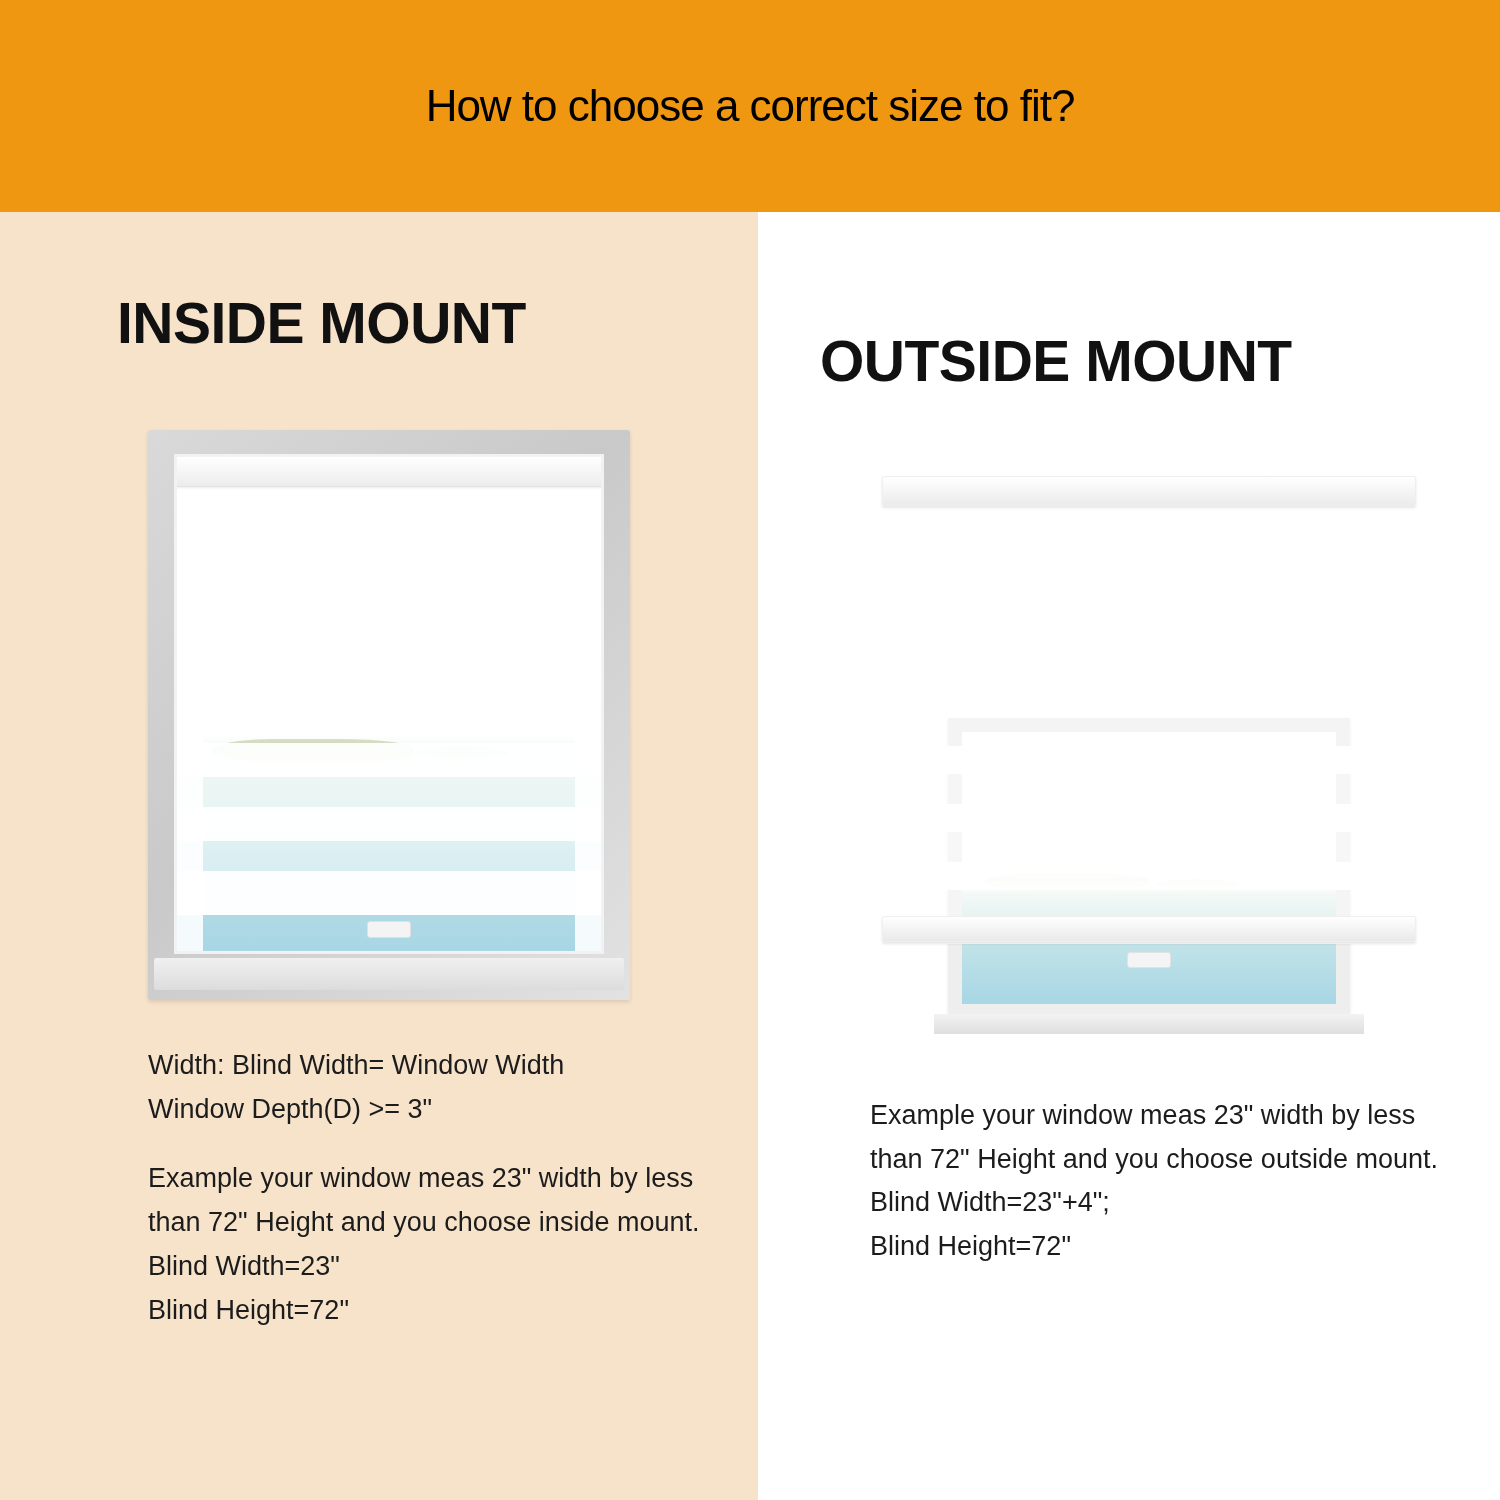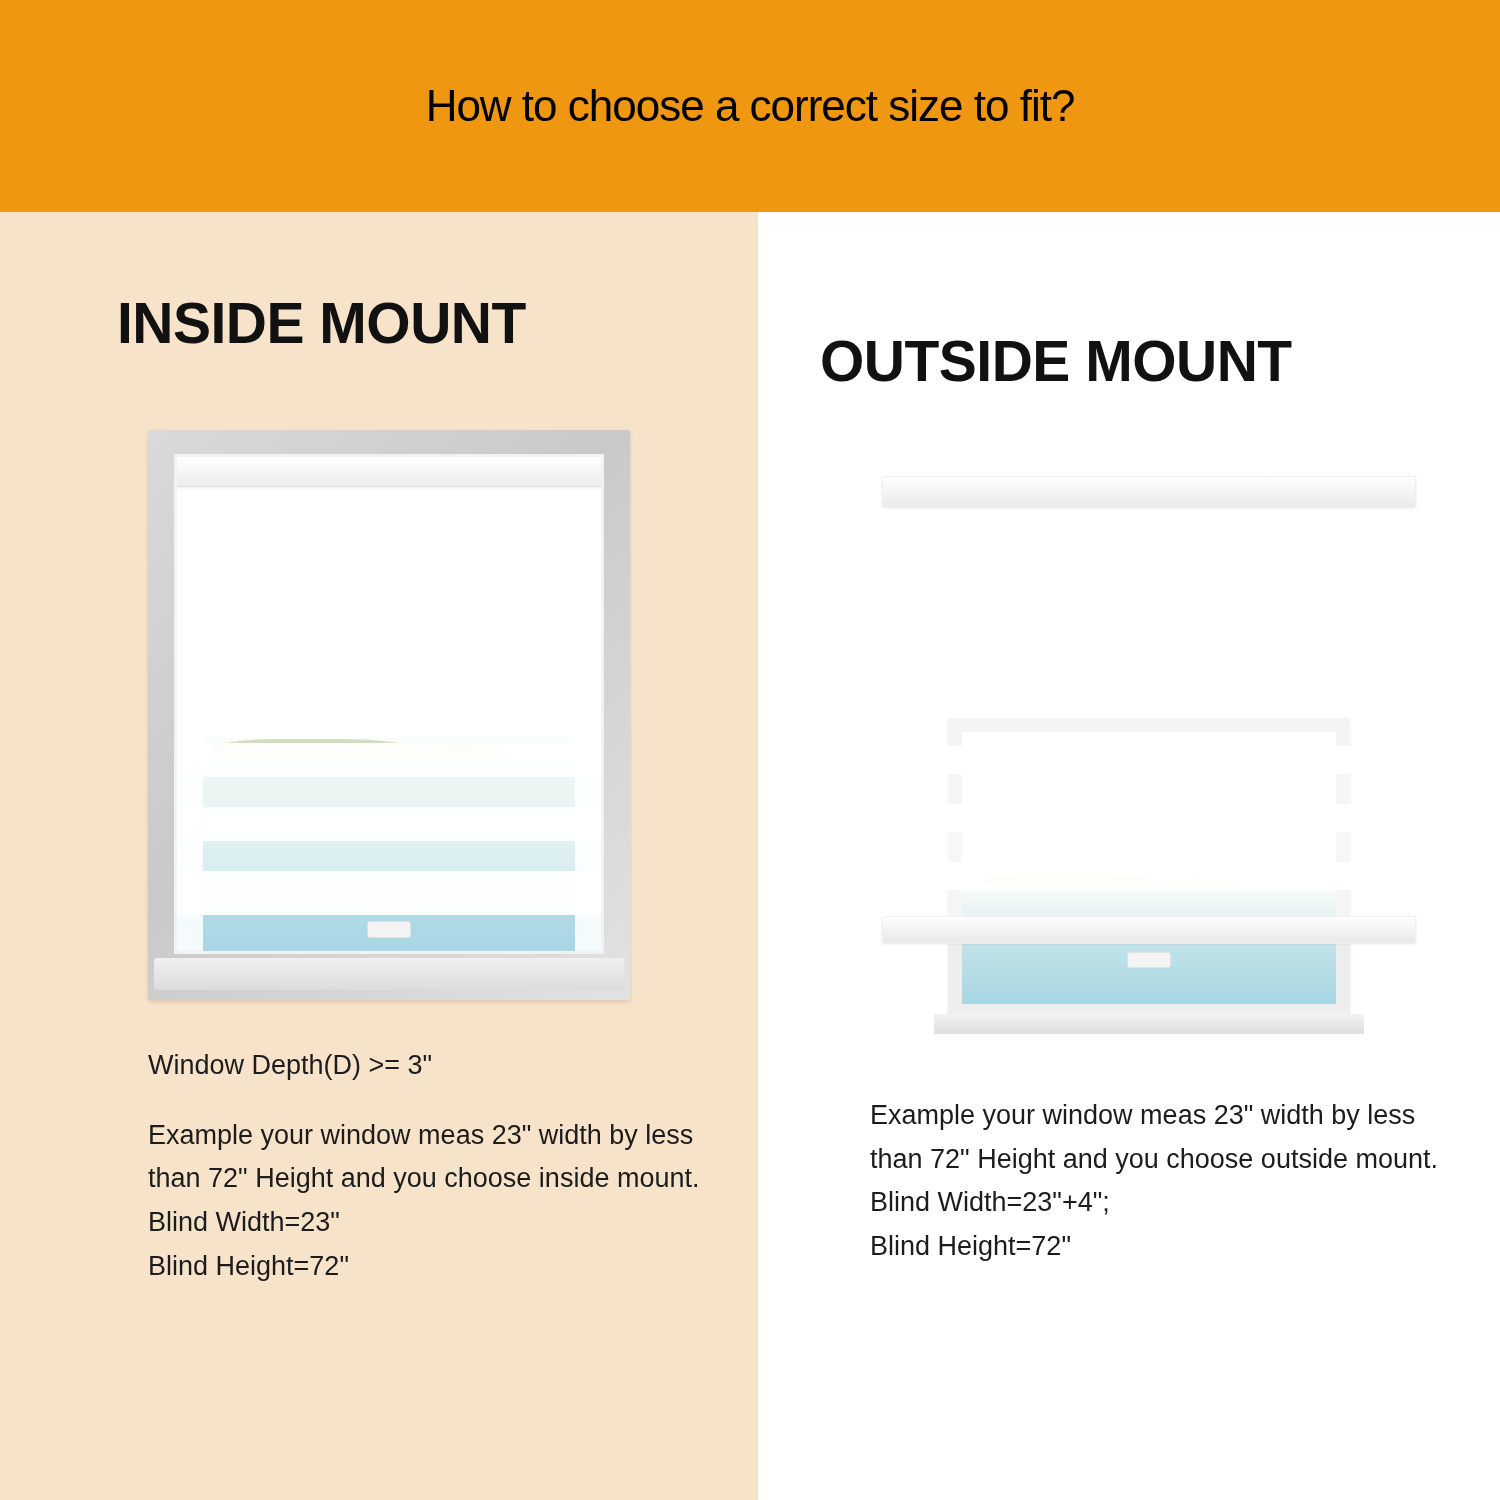--- a/index.html
+++ b/index.html
@@ -207,20 +207,21 @@
           </div>
           <div class="side-strip-l"></div>
           <div class="side-strip-r"></div>
           <div class="headrail"></div>
         </div>
         <div class="sash-handle" style="bottom:62px;"></div>
         <div class="sill-inside"></div>
       </div>
 
       <div class="body-text left-text">
+        <p>Width: Blind Width= Window Width</p>
         <p>Window Depth(D) &gt;= 3"</p>
         <div class="gap"></div>
         <p>Example your window meas 23" width by less than 72" Height and you choose inside mount.</p>
         <p>Blind Width=23"</p>
         <p>Blind Height=72"</p>
       </div>
     </div>
 
     <div class="col col-right">
       <div class="col-title">OUTSIDE MOUNT</div>

